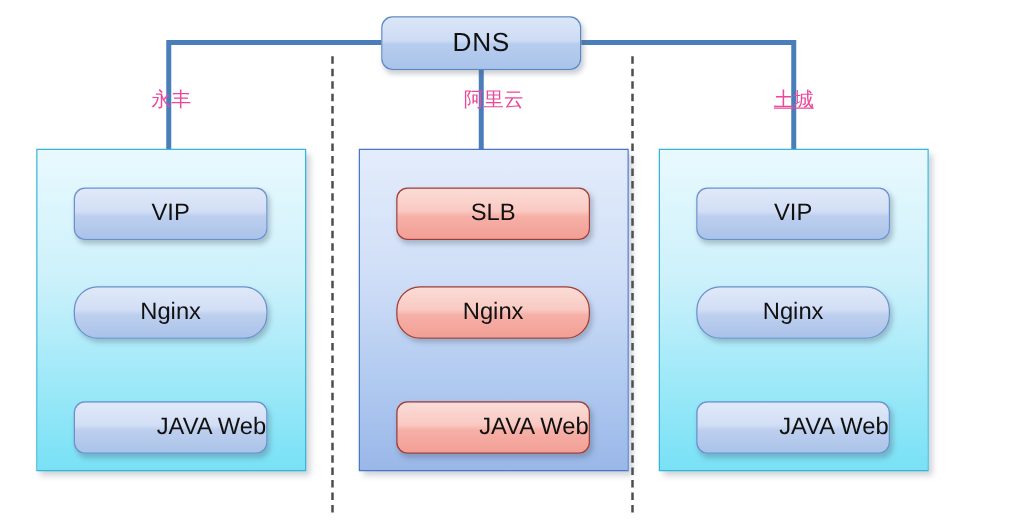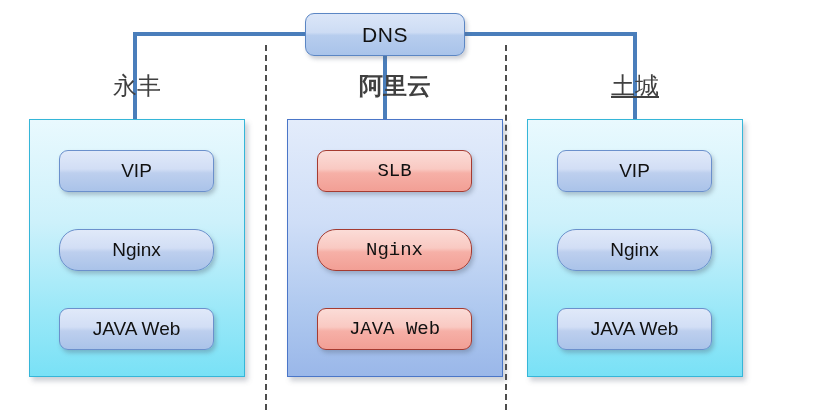--- a/index.html
+++ b/index.html
@@ -50,26 +50,26 @@
     color: #111111;
     letter-spacing: 0.5px;
   }
 
   
   .region-label {
     position: absolute;
     top: 70px;
     width: 216px;
     text-align: center;
-    font-size: 24px;
-    color: #404040;
+    font-size: 16px;
+    color: #ec4899;
     font-family: "DejaVu Sans", "Liberation Sans", sans-serif;
   }
   .region-label.r0 { left: 29px; }
-  .region-label.r1 { left: 287px; font-weight: bold; }
+  .region-label.r1 { left: 287px; }
   .region-label.r2 { left: 527px; text-decoration: underline; }
 
   
   .separator {
     position: absolute;
     top: 45px;
     height: 365px;
     width: 0;
     border-left: 2px dashed #4d4d4d;
   }
@@ -118,26 +118,25 @@
     color: #111111;
     white-space: nowrap;
   }
   .stack-node.blue {
     border: 1px solid #6b90cc;
     background: linear-gradient(to bottom, #e0e9f9 0%, #d2def5 45%, #bdcfee 55%, #aac3e9 100%);
   }
   .stack-node.red {
     border: 1px solid #a53b31;
     background: linear-gradient(to bottom, #fbdcd7 0%, #f9c9c2 45%, #f6b0a7 55%, #f29f95 100%);
-    font-family: Liberation Mono, monospace;
   }
   
   .row0 { top: 150px; }
   .row1 { top: 229px; border-radius: 19px; }
-  .row2 { top: 308px; }
+  .row2 { top: 321px; justify-content: flex-end; }
   
   .col0 { left: 59px; }
   .col1 { left: 317px; }
   .col2 { left: 557px; }
 </style>
 </head>
 <body>
 
 <div id="canvas">
 

